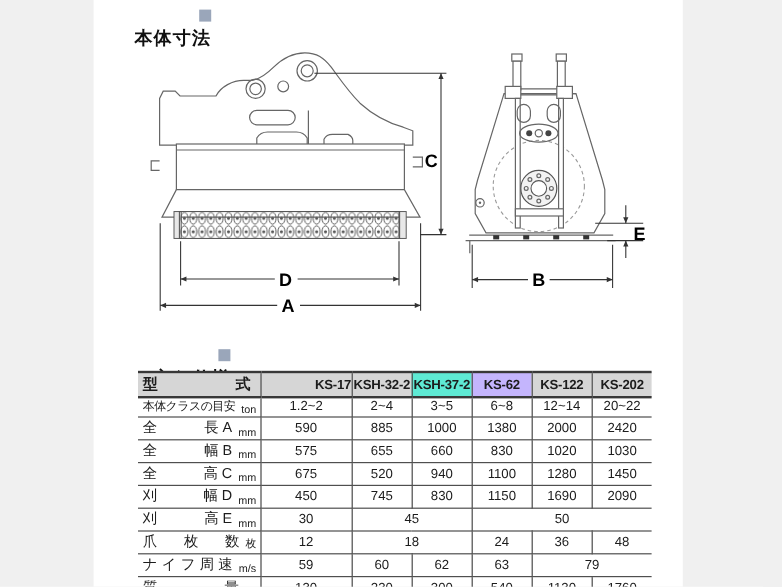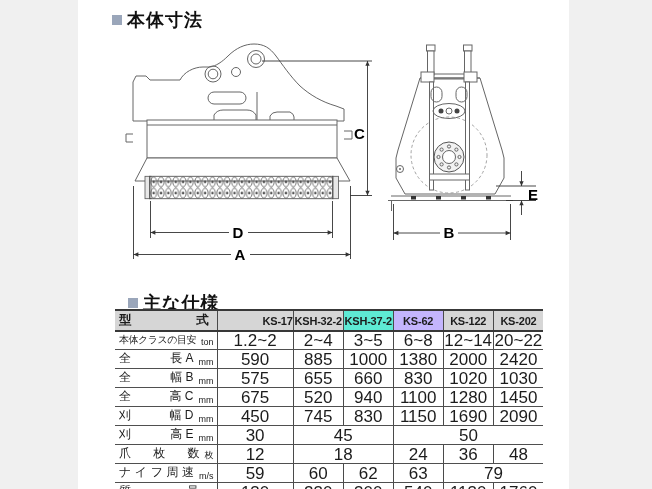--- a/index.html
+++ b/index.html
@@ -3,42 +3,42 @@
 <meta charset="utf-8">
 <style>
   html,body{margin:0;padding:0;}
   body{
     width:652px;height:489px;overflow:hidden;position:relative;
     background:#f0f0f0;
     font-family:"Liberation Sans","DejaVu Sans",sans-serif;
   }
   .paper{position:absolute;left:78px;top:0;width:491px;height:489px;background:#ffffff;}
   .sec-title{
-    position:absolute;display:flex;align-items:center;gap:5px;
-    font-size:18px;font-weight:bold;color:#101010;letter-spacing:1px;
+    position:absolute;display:flex;align-items:flex-end;gap:5px;
+    font-size:15px;font-weight:bold;color:#101010;letter-spacing:1px;flex-direction:column;
   }
   .sec-title .sq{width:10px;height:10px;background:#9aa6ba;flex:0 0 auto;}
   #title-dimensions{left:34px;top:8px;}
   #title-specs{left:34px;top:291px;margin-left:16px;}
   #diagram-svg{position:absolute;left:30px;top:36px;}
 
   
   .table-wrap{position:absolute;left:37px;top:309px;}
   table.spec{border-collapse:collapse;table-layout:fixed;}
   .spec th,.spec td{
     border-right:1px solid #4a4a4a;border-bottom:1px solid #4f4f4f;
     padding:0;color:#1c1c1c;white-space:nowrap;overflow:visible;
   }
   .spec th:last-child,.spec td:last-child{border-right:none;}
   .spec thead th{
     background:#d6d6d6;border-top:2px solid #383838;border-bottom:2px solid #383838;
     height:19px;font-size:11px;font-weight:bold;letter-spacing:-0.2px;text-align:center;
   }
   .spec tbody th{font-weight:normal;height:13.4px;}
-  .spec tbody td{height:13.4px;text-align:center;font-size:17px;line-height:1;}
+  .spec tbody td{height:13.4px;text-align:center;font-size:11px;line-height:1;}
   .spec tbody tr:last-child th,.spec tbody tr:last-child td{border-bottom:3px solid #383838;}
   .lab{display:flex;align-items:flex-end;padding:0 3px 1px 4px;}
   .segs{flex:1;display:flex;justify-content:space-between;align-items:baseline;padding-right:5px;font-size:12px;}
   .segs.small{font-size:10px;letter-spacing:-0.5px;}
   thead .segs{font-size:12.5px;font-weight:bold;}
   .unit{font-size:9px;color:#222;flex:0 0 auto;}
 
   .footnotes{position:absolute;left:37px;top:463px;width:440px;}
   .footnotes p{margin:0 0 1px 0;font-size:8px;line-height:9.5px;color:#3a3a3a;white-space:nowrap;}
 

